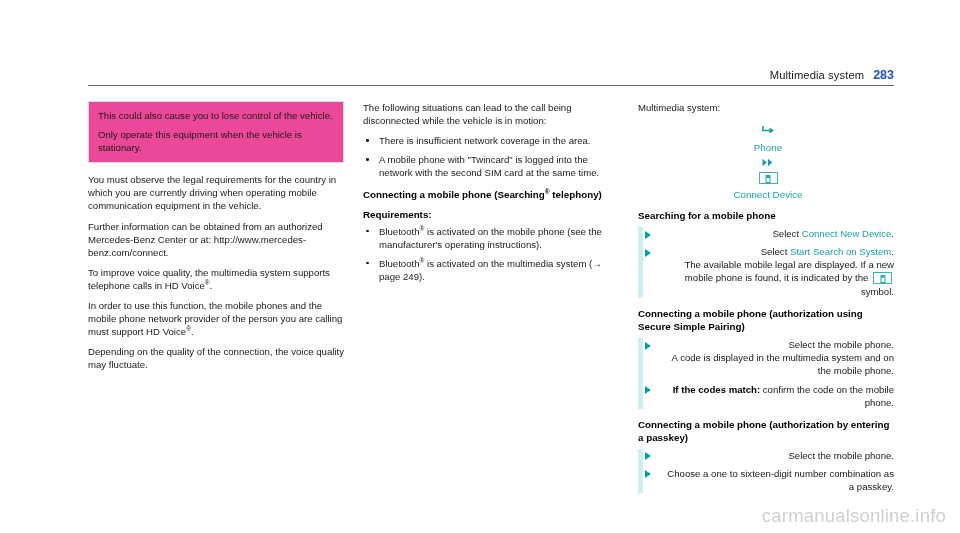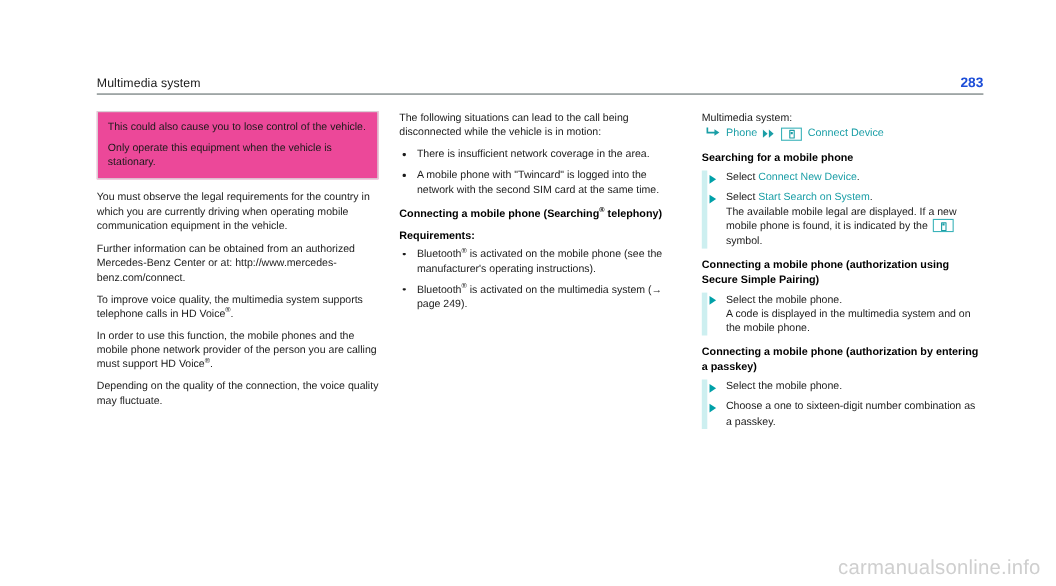--- a/index.html
+++ b/index.html
@@ -27,21 +27,21 @@
   .header {
     position: absolute;
     left: 88px;
     top: 68px;
     width: 806px;
     height: 22px;
   }
   .header-inner {
     display: flex;
     align-items: baseline;
-    justify-content: space-between;
+    justify-content: flex-end;
     gap: 9px;
     padding-bottom: 3px;
     border-bottom: 1.5px solid #5f6b6b;
   }
   .header-title {
     font-size: 11.2px;
     color: #1a1a1a;
     letter-spacing: 0.1px;
   }
   .header-page {
@@ -138,20 +138,21 @@
     left: 0;
     top: 0;
     bottom: 0;
     width: 5px;
     background: #cdeff0;
   }
   ul.steplist {
     list-style: none;
     margin: 0;
     padding: 0;
+    text-align: right;
   }
   ul.steplist li {
     position: relative;
     padding-left: 22px;
     margin-bottom: 5px;
     font-size: 9.6px;
     line-height: 13.1px;
   }
   ul.steplist li:last-child { margin-bottom: 0; }
   .tri {
@@ -168,24 +169,25 @@
   
   .menu-term {
     color: #1a9ea6;
   }
 
   
   .crumb {
     display: flex;
     align-items: center;
     gap: 5px;
-    margin: 1px 0 9px 4px;
+    margin: 11px 0 9px 4px;
     font-size: 9.8px;
     color: #1a9ea6;
     flex-wrap: nowrap;
+    flex-direction: column;
   }
   .crumb .label { color: #1a9ea6; white-space: nowrap; }
   .crumb-sep {
     display: inline-block;
     width: 12px;
     height: 9px;
     position: relative;
     flex: 0 0 auto;
   }
 
@@ -336,20 +338,24 @@
 
       <h3 class="subhead">Connecting a mobile phone (authorization using Secure Simple Pairing)</h3>
 
       <div class="steps">
         <span class="rail"></span>
         <ul class="steplist">
           <li>
             <span class="tri"></span>
             <span>Select the mobile phone.</span><br><span>A code is displayed in the multimedia system and on the mobile phone.</span>
           </li>
+          <li>
+            <span class="tri"></span>
+            <span class="lead-bold">If the codes match:</span><span> confirm the code on the mobile phone.</span>
+          </li>
         </ul>
       </div>
 
       <h3 class="subhead">Connecting a mobile phone (authorization by entering a passkey)</h3>
 
       <div class="steps">
         <span class="rail"></span>
         <ul class="steplist">
           <li>
             <span class="tri"></span>

